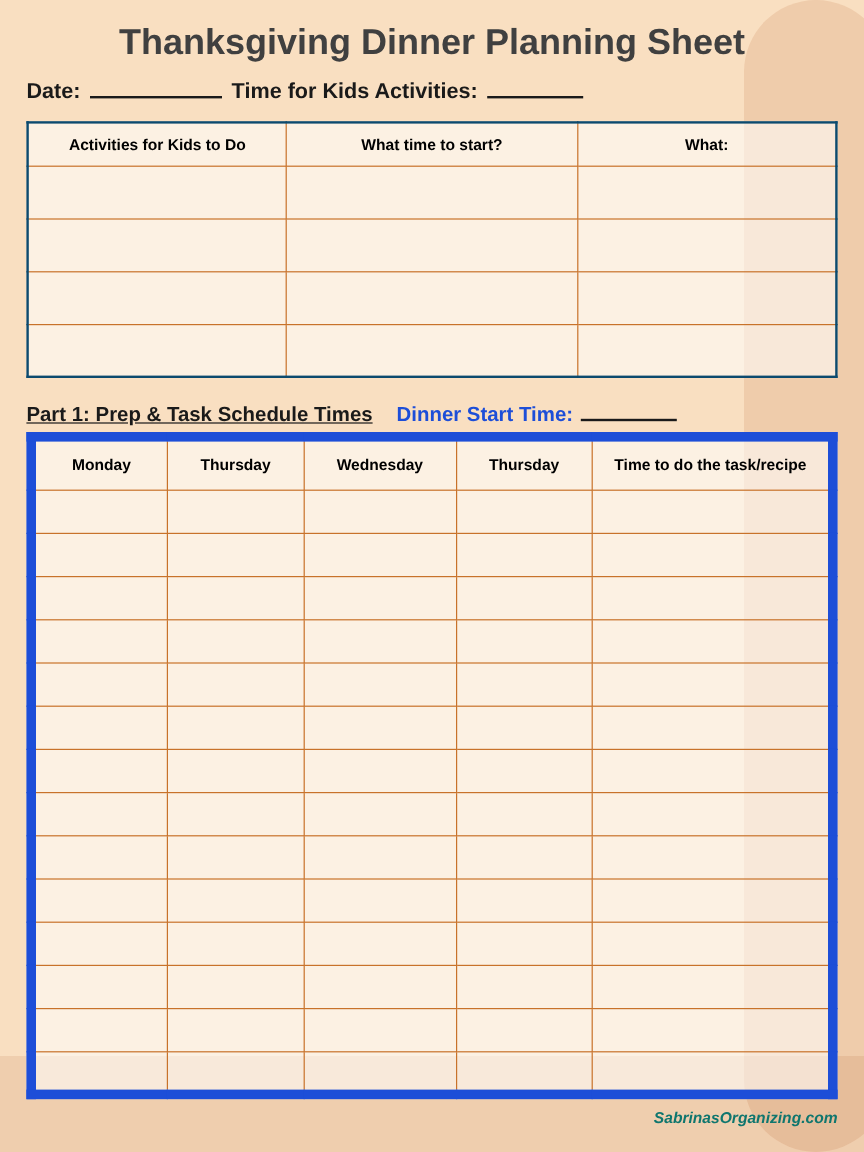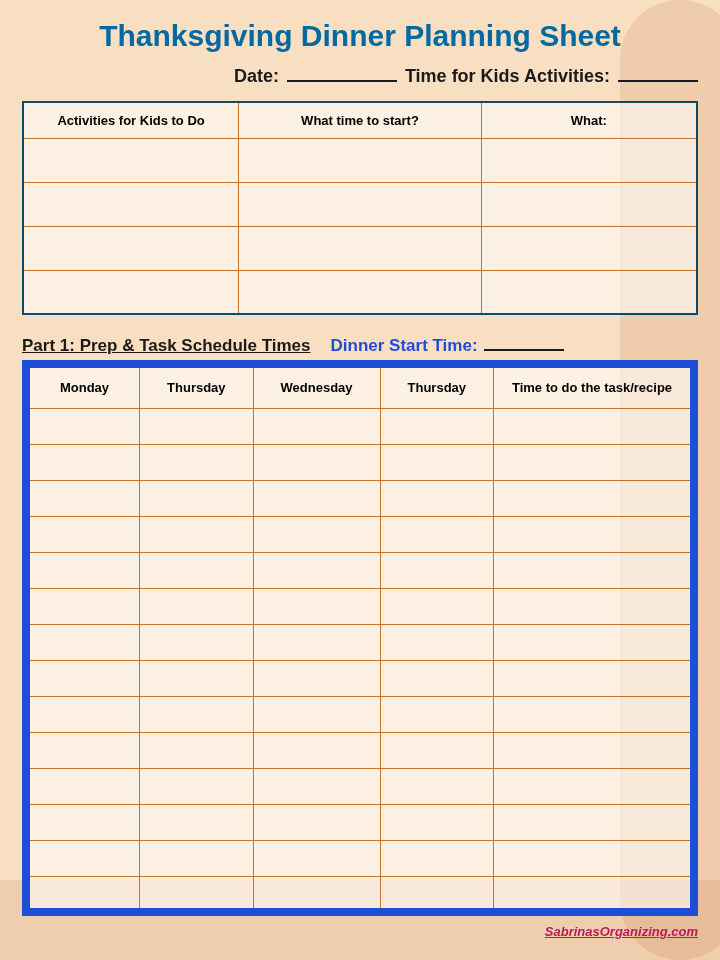--- a/index.html
+++ b/index.html
@@ -27,28 +27,28 @@
     .page-content {
       position: relative;
       z-index: 1;
       padding: 18px 22px 10px 22px;
     }
 
     .page-title {
       text-align: center;
       font-size: 30px;
       font-weight: bold;
-      color: #0369a1;
+      color: #404040;
       margin-bottom: 8px;
       line-height: 1.2;
     }
 
     .date-row {
       display: flex;
-      justify-content: flex-end;
+      justify-content: flex-start;
       align-items: baseline;
       font-size: 18px;
       font-weight: bold;
       color: #1a1a1a;
       margin-bottom: 14px;
       gap: 8px;
     }
 
     .underline-field {
       display: inline-block;
@@ -152,23 +152,22 @@
     .schedule-table col:nth-child(2) { width: 17%; }
     .schedule-table col:nth-child(3) { width: 19%; }
     .schedule-table col:nth-child(4) { width: 17%; }
     .schedule-table col:nth-child(5) { width: 30%; }
 
     .website-credit {
       text-align: right;
       font-size: 13px;
       font-style: italic;
       font-weight: bold;
-      color: #be185d;
+      color: #0f766e;
       margin-top: 8px;
-      text-decoration: underline;
     }
 
     
     .deco-right {
       position: absolute;
       right: -20px;
       top: 0;
       width: 120px;
       height: 960px;
       background: rgba(180, 80, 20, 0.13);

